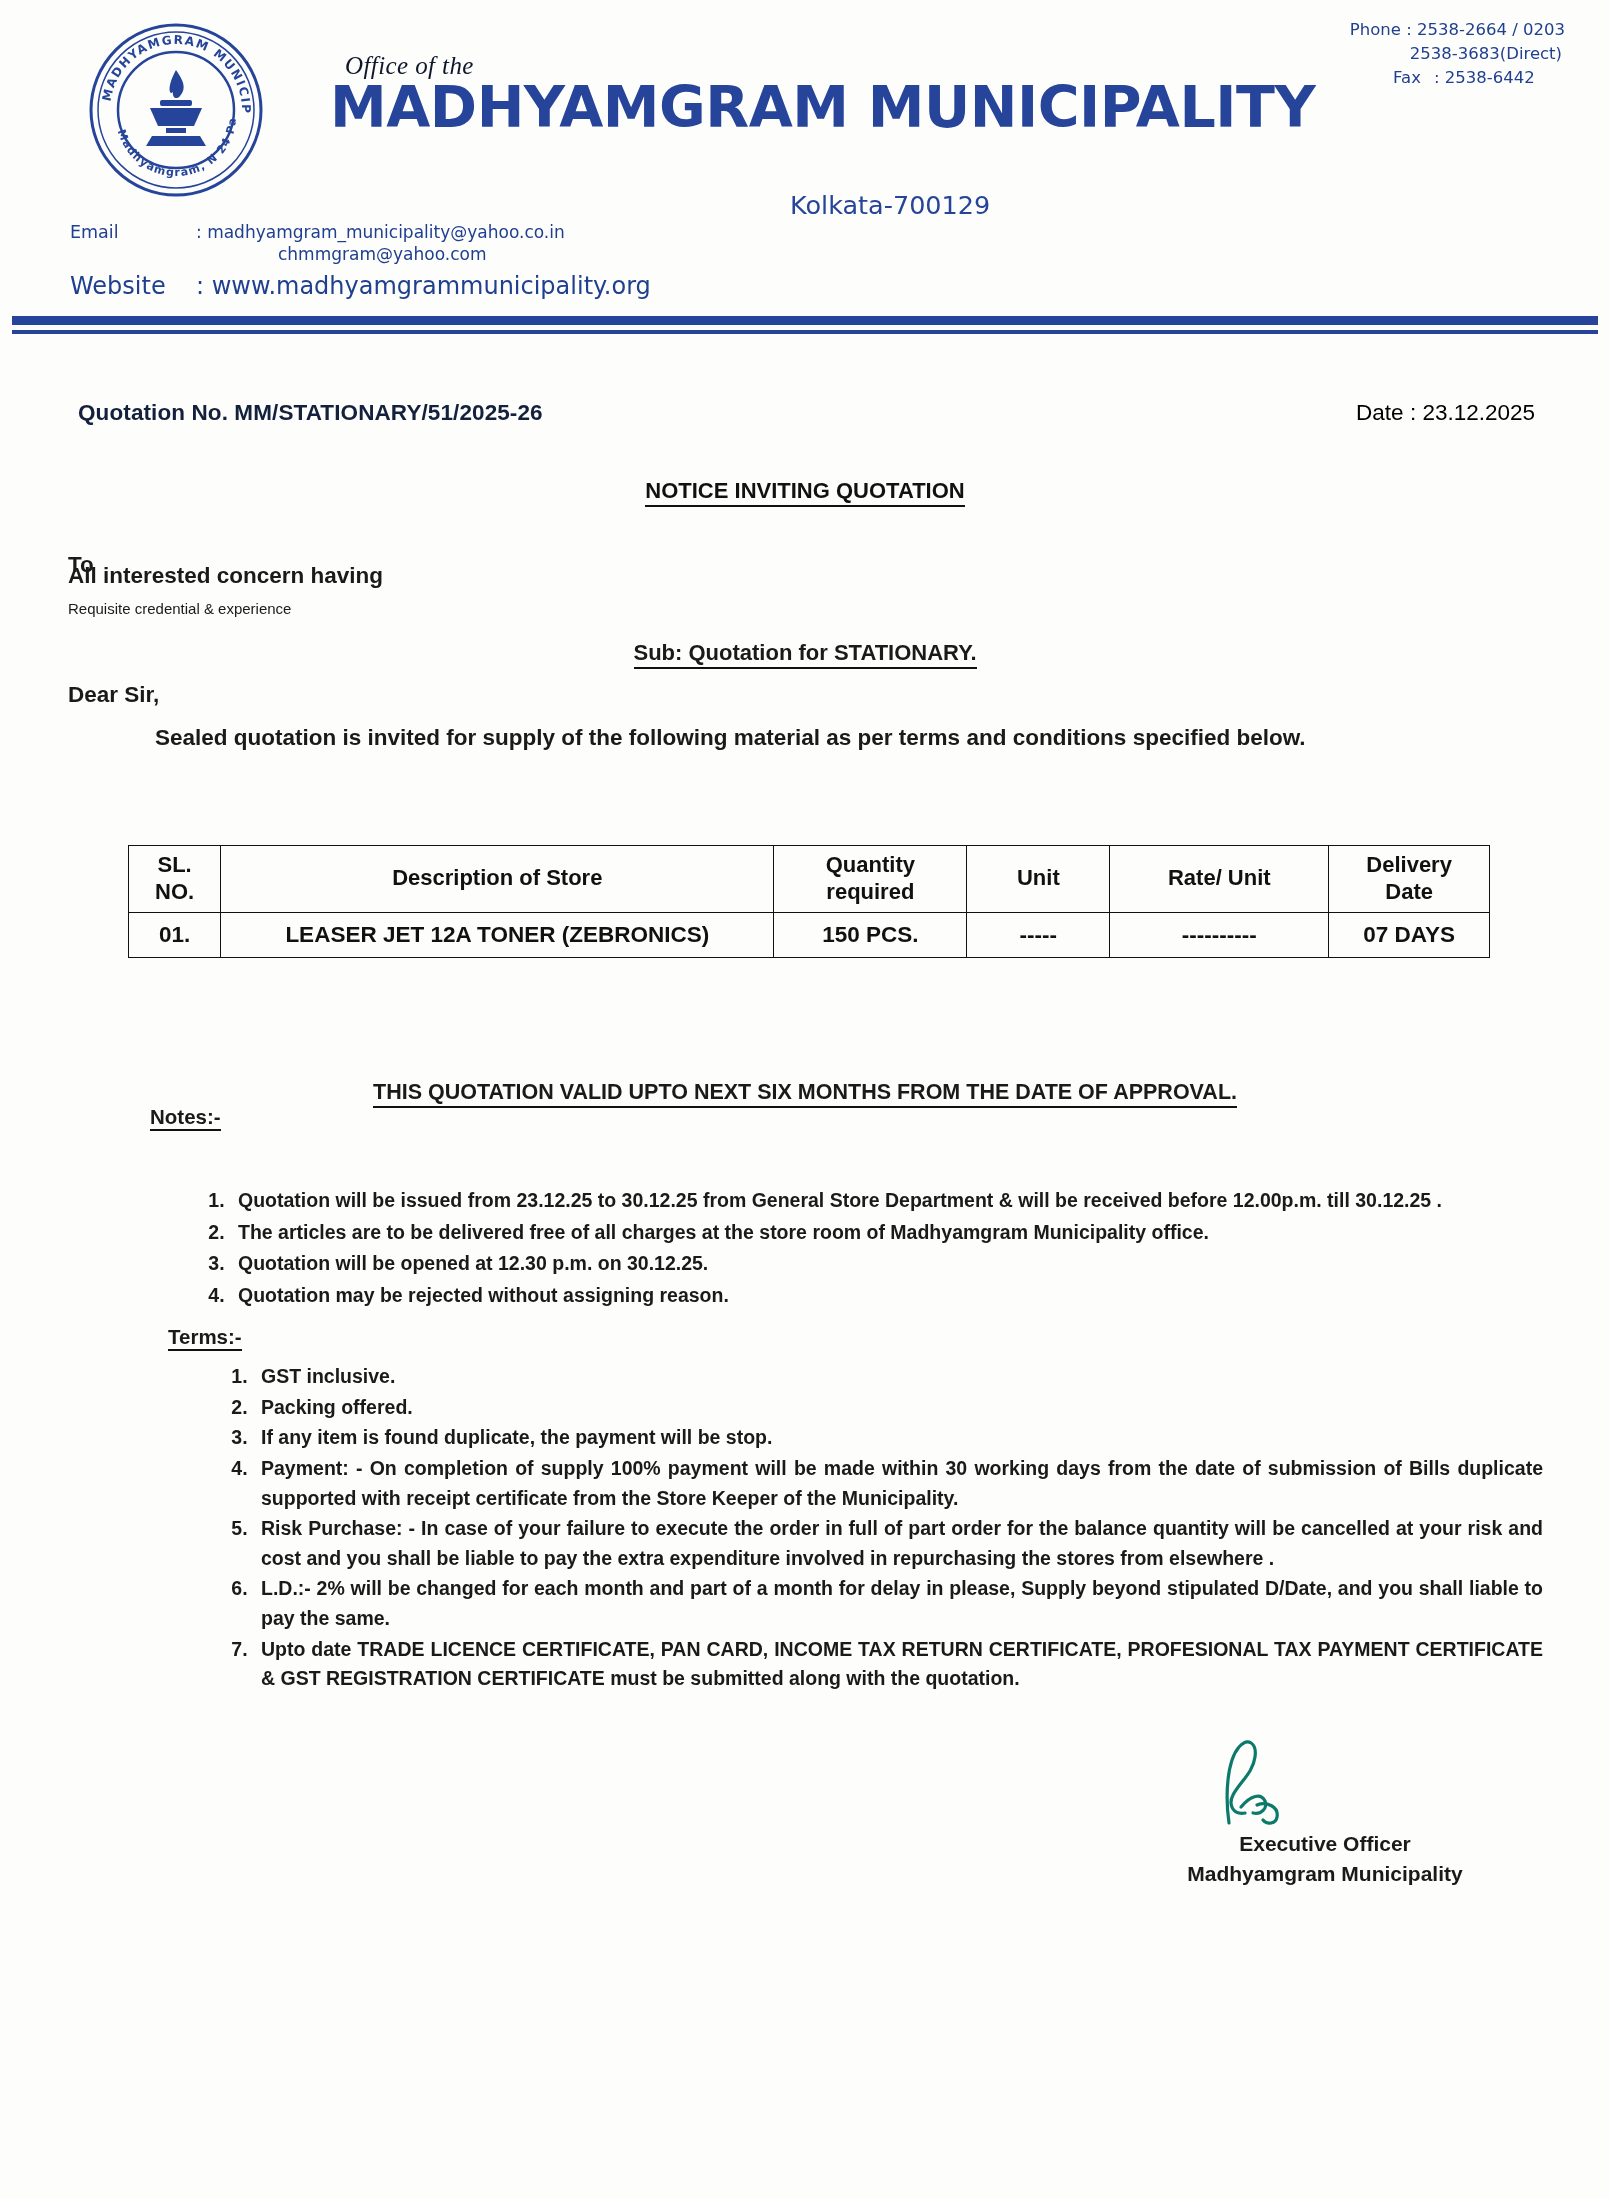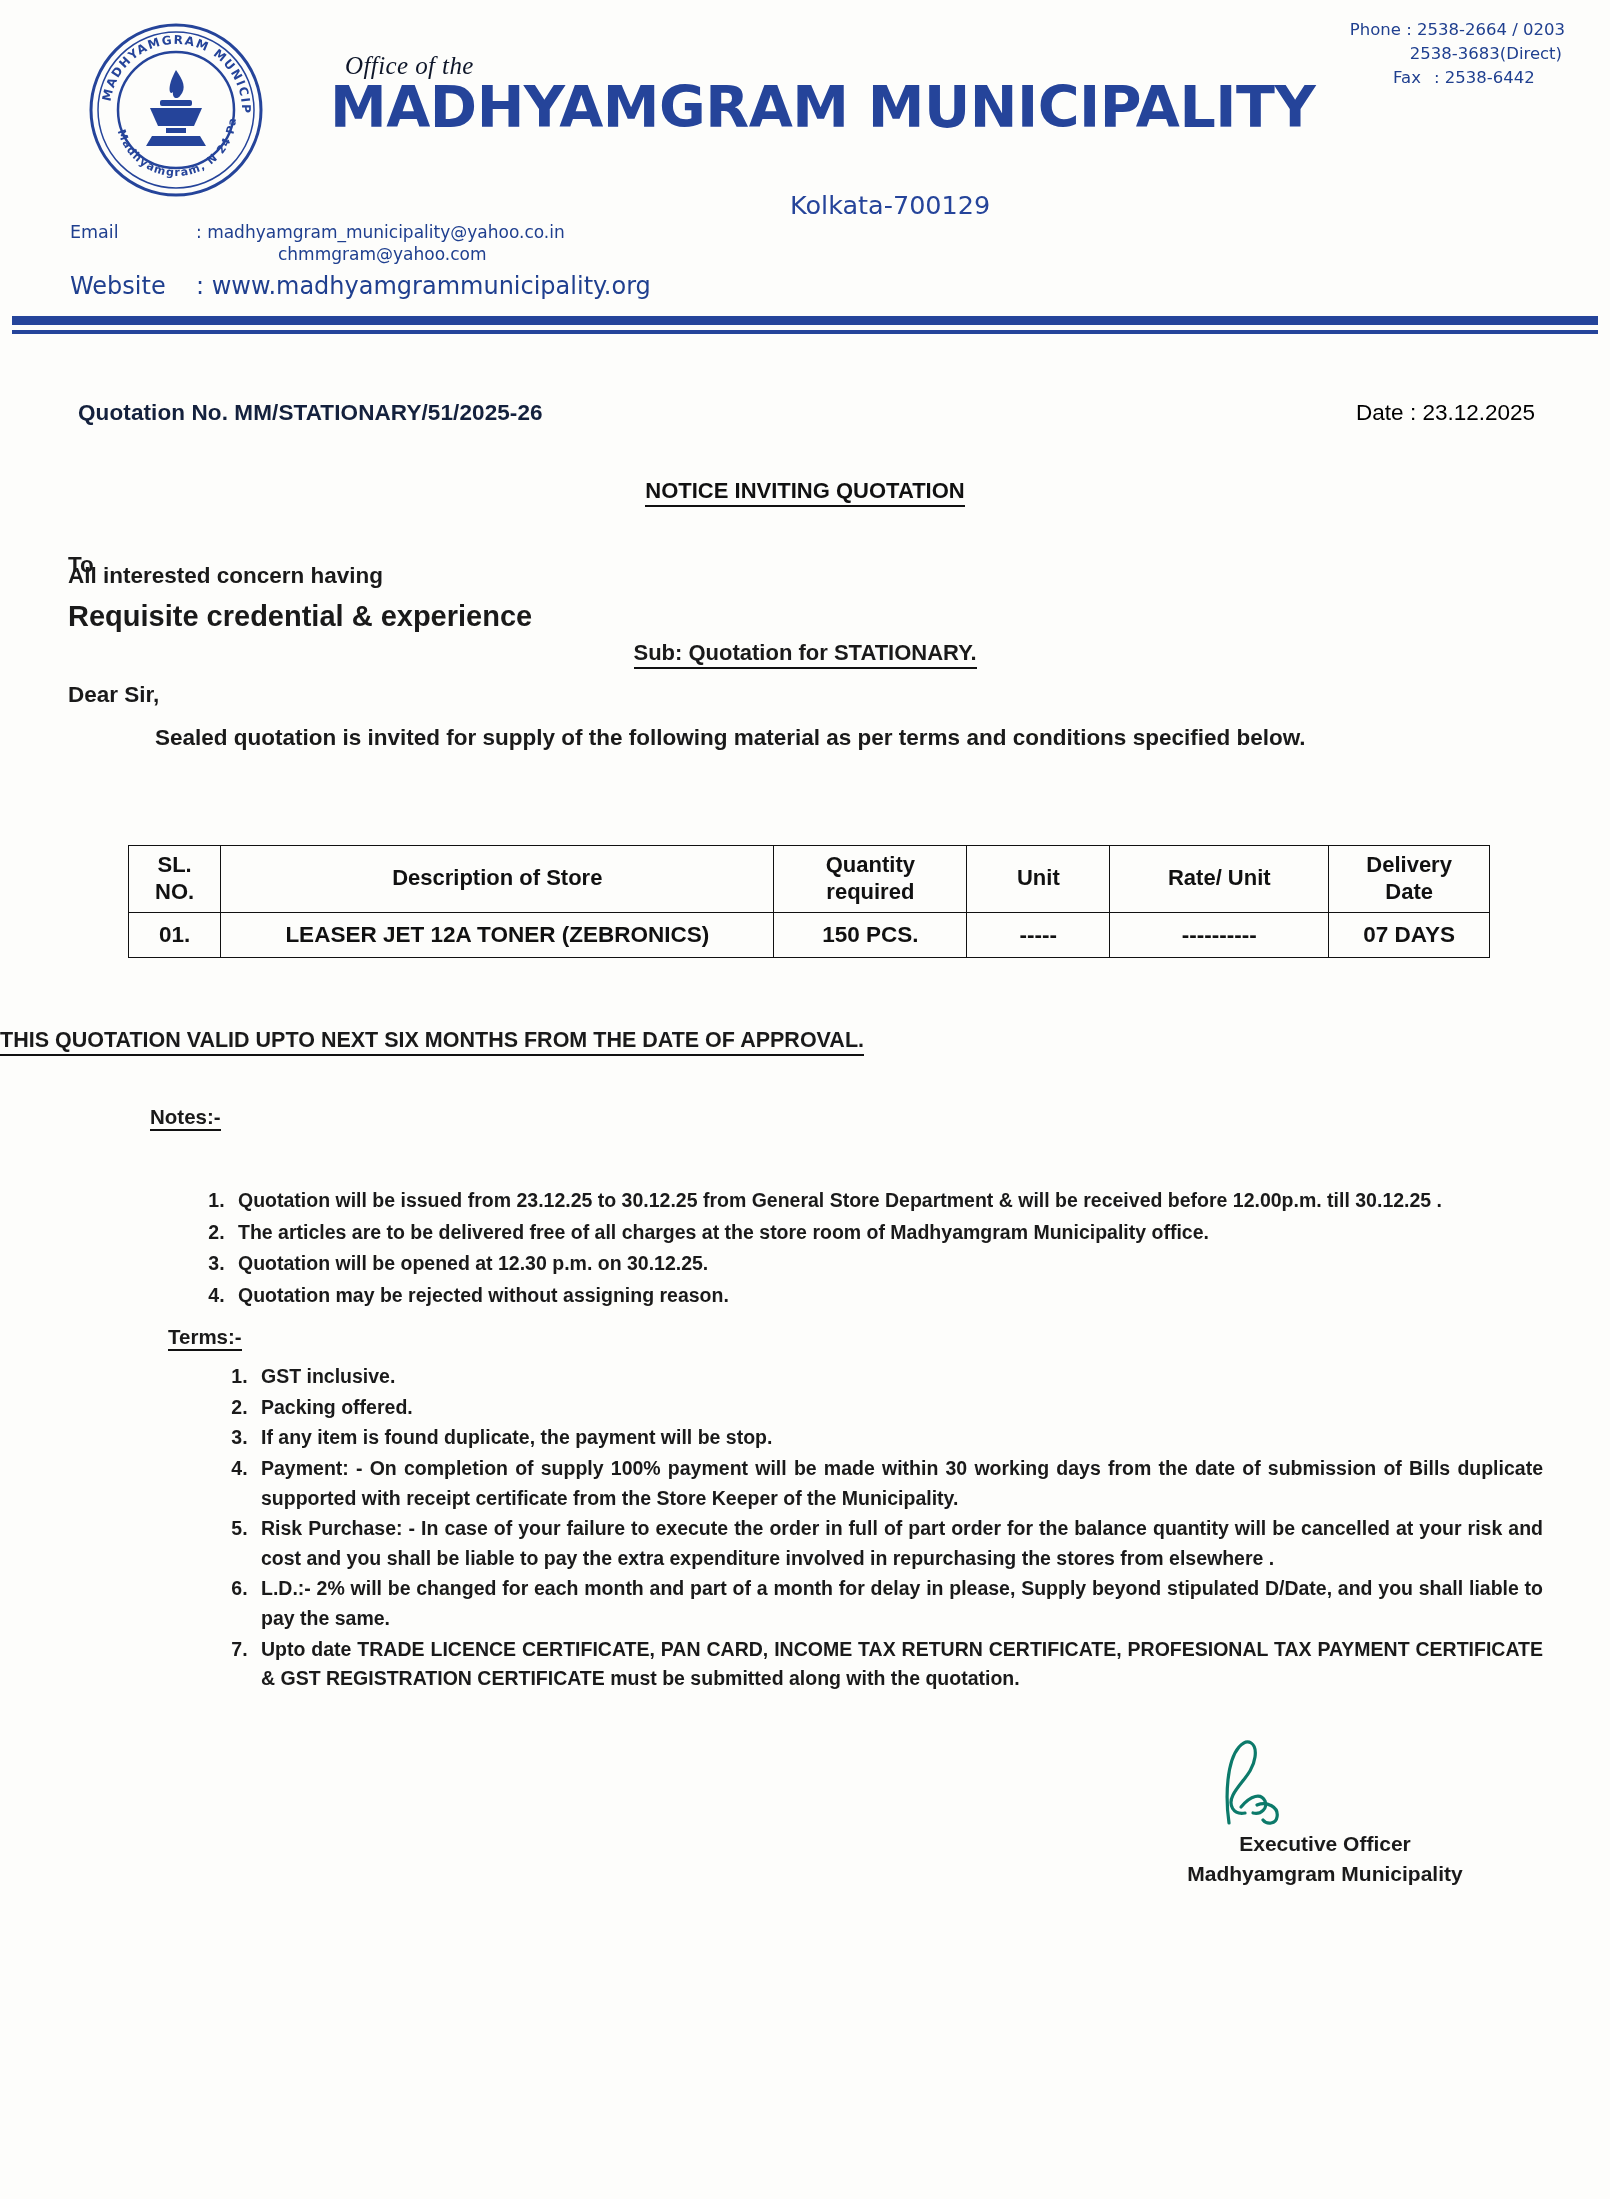--- a/index.html
+++ b/index.html
@@ -178,22 +178,22 @@
     position: absolute;
     left: 68px;
     top: 563px;
     font-size: 22.5px;
     font-weight: bold;
   }
   .to-l2 {
     position: absolute;
     left: 68px;
     top: 600px;
-    font-size: 29px;
-    font-weight: bold;
+    font-size: 15px;
+    font-weight: normal;
     text-align: right;
   }
   .subject {
     position: absolute;
     left: 0; right: 0;
     top: 640px;
     text-align: center;
     font-size: 22px;
     font-weight: bold;
   }
@@ -245,21 +245,22 @@
   .col-sl { width: 86px; }
   .col-desc { width: 570px; }
   .col-qty { width: 190px; }
   .col-unit { width: 140px; }
   .col-rate { width: 220px; }
   .col-del { width: 156px; }
 
   .valid-line {
     position: absolute;
     left: 0; right: 0;
-    top: 1028px;
+    top: 1080px;
+    text-align: center;
     font-size: 21.5px;
     font-weight: bold;
   }
   .valid-line span {
     border-bottom: 2px solid #111;
     padding-bottom: 2px;
   }
 
   .notes-head {
     position: absolute;

